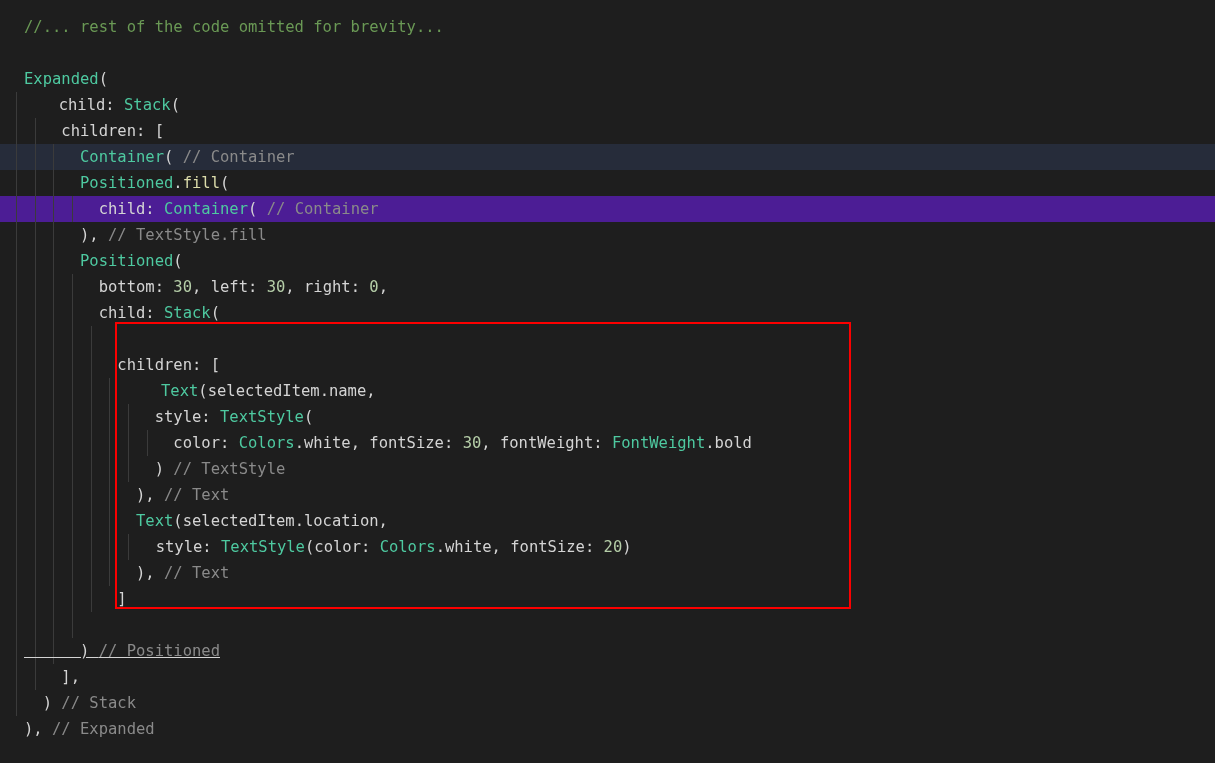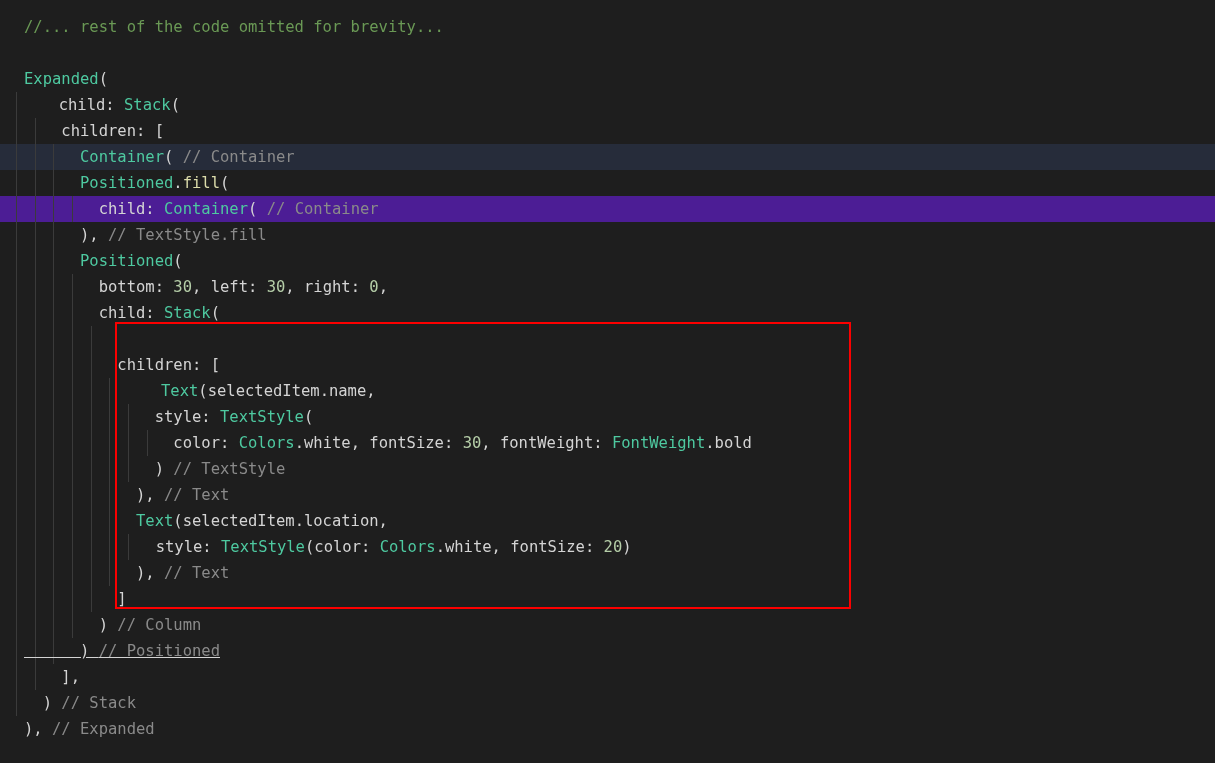--- a/index.html
+++ b/index.html
@@ -219,21 +219,20 @@
       <div class="code-line" style="position: absolute; left: 0px; top: 352px; width: 1215px;"><span class="line-text"><span class="t-plain">          children: [</span></span></div>
       <div class="code-line" style="position: absolute; left: 0px; top: 378px; width: 1215px; padding-left: 25px;"><span class="line-text"><span class="t-plain">            </span><span class="t-class">Text</span><span class="t-plain">(selectedItem.name,</span></span></div>
       <div class="code-line" style="position: absolute; left: 0px; top: 404px; width: 1215px;"><span class="line-text"><span class="t-plain">              style: </span><span class="t-class">TextStyle</span><span class="t-punct">(</span></span></div>
       <div class="code-line" style="position: absolute; left: 0px; top: 430px; width: 1215px;"><span class="line-text"><span class="t-plain">                color: </span><span class="t-class">Colors</span><span class="t-plain">.white, fontSize: </span><span class="t-num">30</span><span class="t-plain">, fontWeight: </span><span class="t-class">FontWeight</span><span class="t-plain">.bold</span></span></div>
       <div class="code-line" style="position: absolute; left: 0px; top: 456px; width: 1215px;"><span class="line-text"><span class="t-plain">              ) </span><span class="t-comment">// TextStyle</span></span></div>
       <div class="code-line" style="position: absolute; left: 0px; top: 482px; width: 1215px;"><span class="line-text"><span class="t-plain">            ), </span><span class="t-comment">// Text</span></span></div>
       <div class="code-line" style="position: absolute; left: 0px; top: 508px; width: 1189px;"><span class="line-text"><span class="t-plain">            </span><span class="t-class">Text</span><span class="t-plain">(selectedItem.location,</span></span></div>
       <div class="code-line" style="position: absolute; left: 1px; top: 534px; width: 1180px;"><span class="line-text"><span class="t-plain">              style: </span><span class="t-class">TextStyle</span><span class="t-plain">(color: </span><span class="t-class">Colors</span><span class="t-plain">.white, fontSize: </span><span class="t-num">20</span><span class="t-plain">)</span></span></div>
       <div class="code-line" style="position: absolute; left: 0px; top: 560px; width: 1215px;"><span class="line-text"><span class="t-plain">            ), </span><span class="t-comment">// Text</span></span></div>
       <div class="code-line" style="position: absolute; left: 0px; top: 586px; width: 1215px;"><span class="line-text"><span class="t-plain">          ]</span></span></div>
-      <div class="code-line" style="position: absolute; left: 0px; top: 612px; width: 1215px;"><span class="line-text"><span class="t-plain">        ) </span><span class="t-comment">// Column</span></span></div>
       <div class="code-line" style="position: absolute; left: 0px; top: 638px; width: 1215px; text-decoration: underline;"><span class="line-text"><span class="t-plain">      ) </span><span class="t-comment">// Positioned</span></span></div>
       <div class="code-line" style="position: absolute; left: 0px; top: 664px; width: 1215px;"><span class="line-text"><span class="t-plain">    ],</span></span></div>
       <div class="code-line" style="position: absolute; left: 0px; top: 690px; width: 1215px;"><span class="line-text"><span class="t-plain">  ) </span><span class="t-comment">// Stack</span></span></div>
       <div class="code-line" style="position: absolute; left: 0px; top: 716px; width: 1215px;"><span class="line-text"><span class="t-plain">), </span><span class="t-comment">// Expanded</span></span></div>
     </div>
 
   <div id="annotation-box" style="border-color: rgb(252, 0, 0);"></div>
 
 </div>
 

